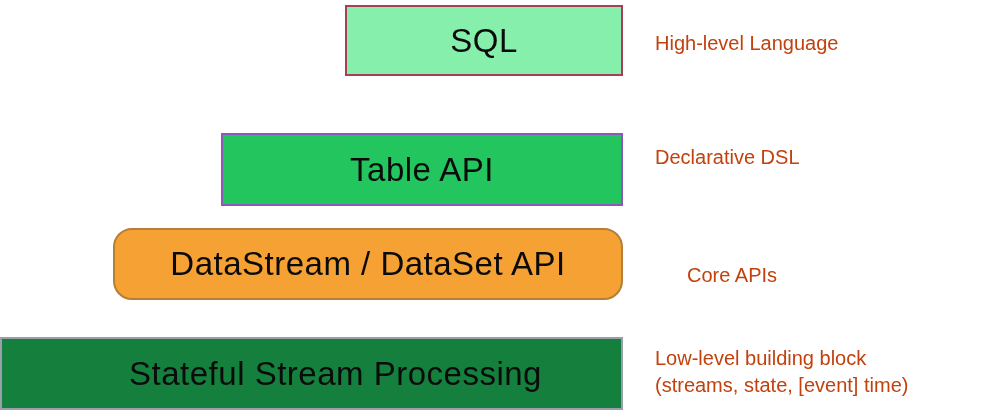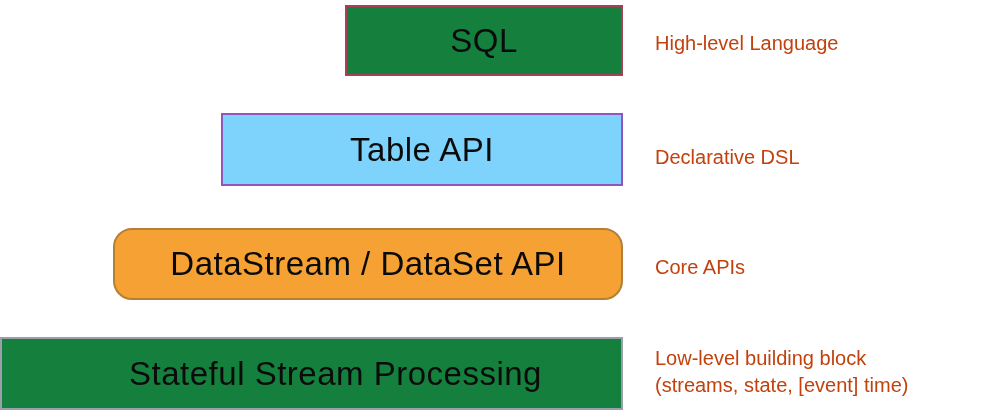--- a/index.html
+++ b/index.html
@@ -34,32 +34,32 @@
     color: #c2410c;
     white-space: pre-line;
   }
   
   .box-sql      { left: 345px; top: 5px;   width: 278px; height: 71px; }
   .box-table    { left: 221px; top: 113px; width: 402px; height: 73px; }
   .box-core     { left: 113px; top: 228px; width: 510px; height: 72px; border-radius: 19px; }
   .box-stateful { left: 0px;   top: 337px; width: 623px; height: 73px; }
   .desc-sql      { top: 30px;  }
   .desc-table    { top: 144px; }
-  .desc-core     { top: 254px; }
+  .desc-core     { top: 262px; margin-left: 32px; }
   .desc-stateful { top: 345px; }
 </style>
 </head>
 <body>
 
 <div class="diagram">
 
-  <div class="layer-box box-sql" style="background-color: #15803d; border-color: rgb(169, 62, 88);">SQL</div>
+  <div class="layer-box box-sql" style="background-color: #86efac; border-color: rgb(169, 62, 88);">SQL</div>
   <div class="layer-desc desc-sql">High-level Language</div>
 
-  <div class="layer-box box-table" style="background-color: #7dd3fc; border-color: rgb(144, 86, 188);">Table API</div>
+  <div class="layer-box box-table" style="background-color: #22c55e; border-color: rgb(144, 86, 188); margin-top: 20px;">Table API</div>
   <div class="layer-desc desc-table">Declarative DSL</div>
 
   <div class="layer-box box-core" style="background-color: rgb(245, 161, 51); border-color: rgb(181, 127, 54);">DataStream / DataSet API</div>
   <div class="layer-desc desc-core">Core APIs</div>
 
   <div class="layer-box box-stateful" style="background-color: #15803d; border-color: rgb(153, 160, 170); padding-left: 48px;">Stateful Stream Processing</div>
   <div class="layer-desc desc-stateful">Low-level building block
 (streams, state, [event] time)</div>
 
 </div>

